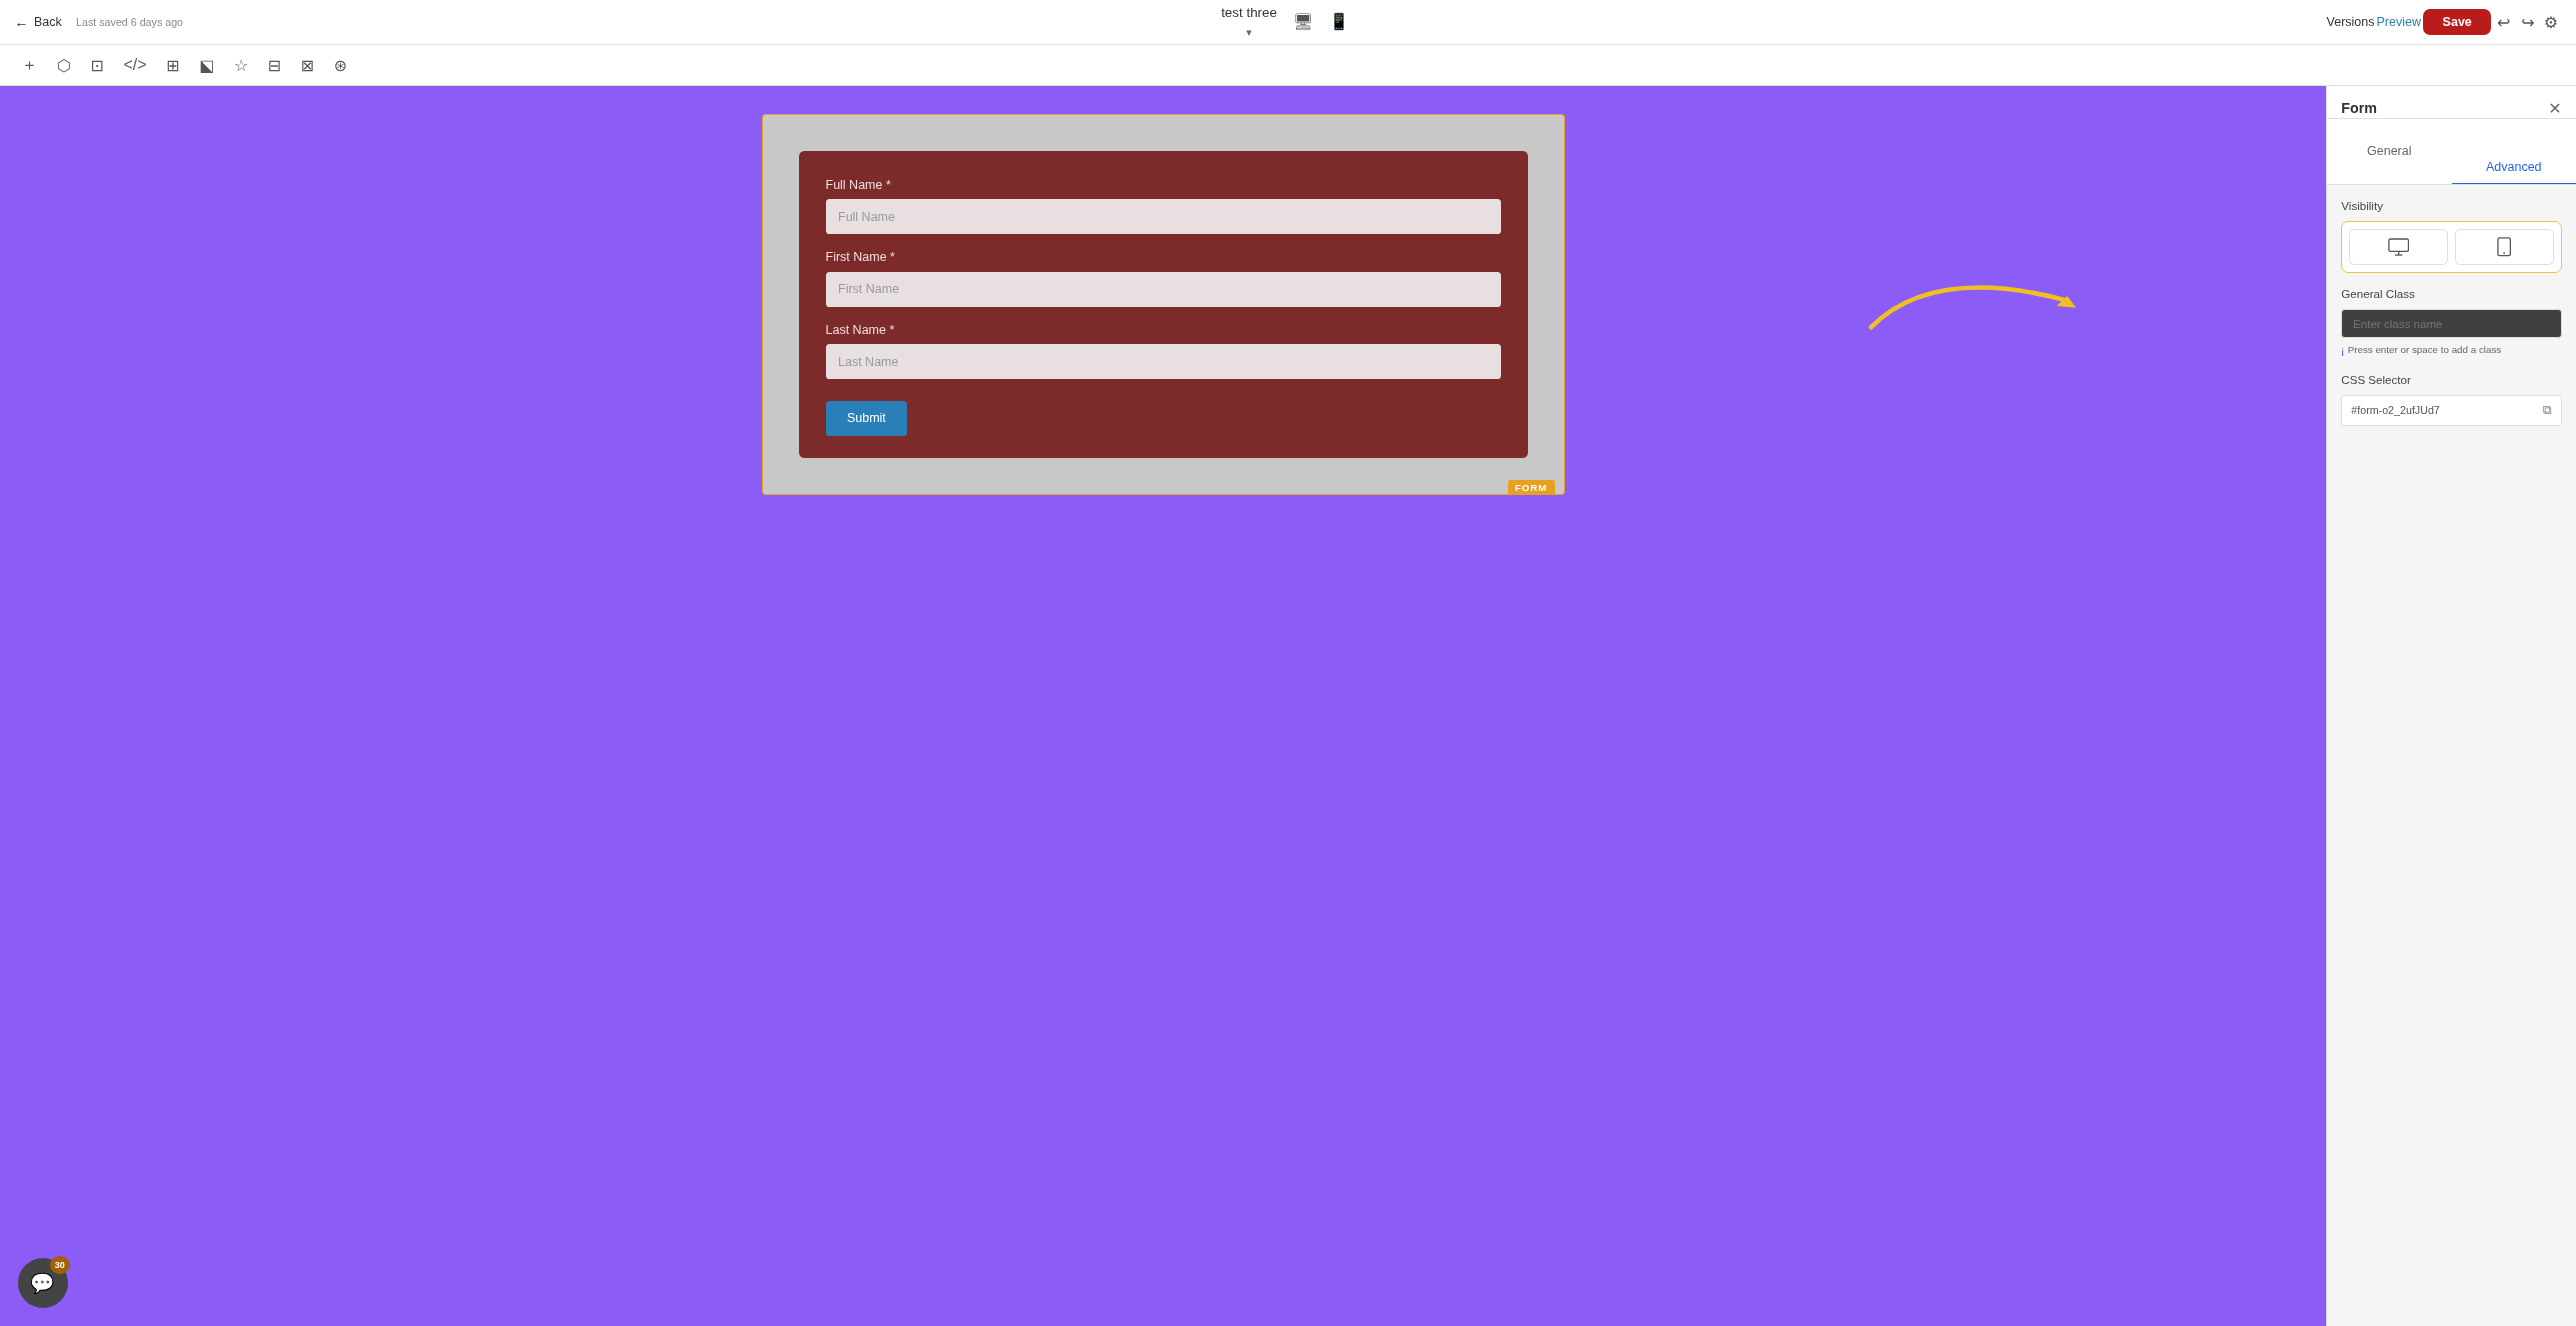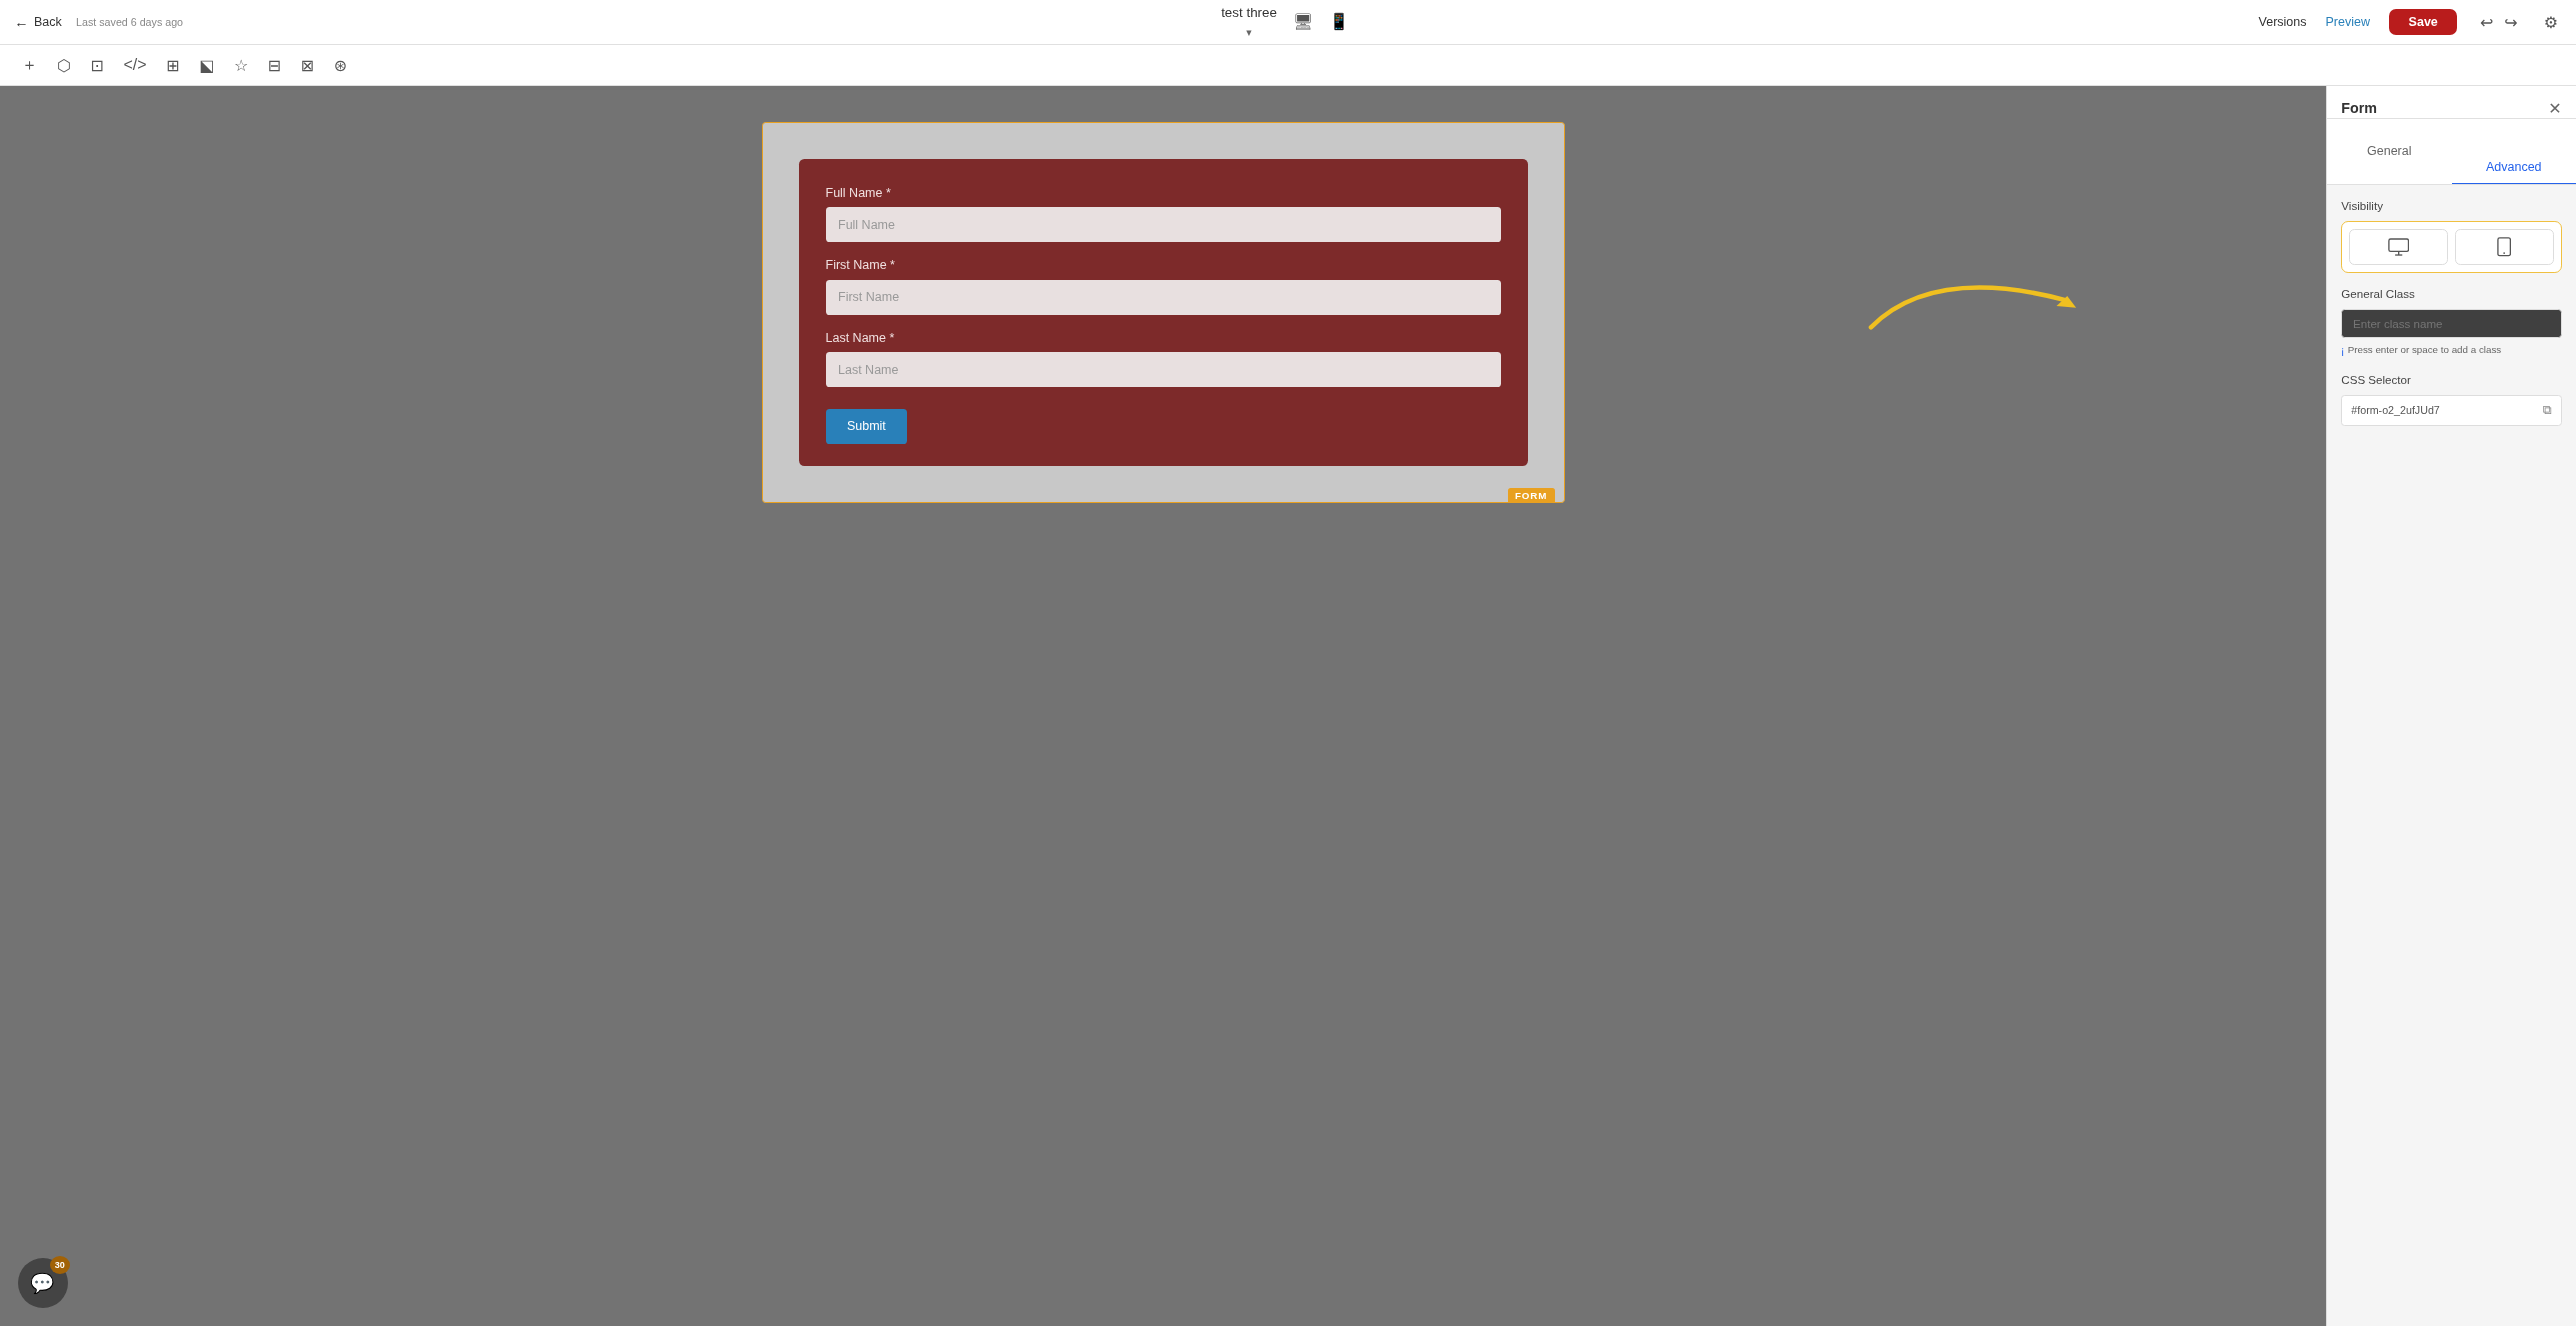--- a/index.html
+++ b/index.html
@@ -13,41 +13,41 @@
     }
     .top-bar-left { display: flex; align-items: center; gap: 14.3px; }
     .back-btn { display: flex; align-items: center; gap: 5.4px; cursor: pointer; font-size: 12.5px; color: #333; background: none; border: none; }
     .back-arrow { font-size: 14.3px; }
     .saved-text { font-size: 10.7px; color: #888; }
     .top-bar-center { display: flex; align-items: center; gap: 10.7px; position: absolute; left: 50%; transform: translateX(-50%); }
     .project-name-btn { display: flex; align-items: center; gap: 5.4px; font-size: 13.4px; font-weight: 500; color: #333; background: none; border: none; cursor: pointer; flex-direction: column; }
     .chevron-icon { font-size: 10.7px; color: #666; }
     .view-toggle { display: flex; align-items: center; gap: 5.4px; }
     .view-btn { background: none; border: none; cursor: pointer; font-size: 16px; color: #555; padding: 3.6px 5.4px; border-radius: 3.6px; }
-    .top-bar-right { display: flex; align-items: center; gap: 19px; }
+    .top-bar-right { display: flex; align-items: center; gap: 2px; }
     .versions-btn { background: none; border: none; font-size: 12.5px; color: #333; cursor: pointer; }
     .preview-btn { background: none; border: none; font-size: 12.5px; color: #2980b9; cursor: pointer; font-weight: 500; }
     .save-btn { background: #b91c1c; color: #fff; border: none; padding: 6.2px 19.6px; border-radius: 7px; font-size: 12.5px; font-weight: 600; cursor: pointer; }
     .undo-redo { display: flex; gap: 3.6px; }
     .undo-btn, .redo-btn { background: none; border: none; font-size: 16px; color: #555; cursor: pointer; padding: 3.6px; }
     .settings-btn { background: none; border: none; font-size: 16px; color: #555; cursor: pointer; padding: 3.6px; }
 
     
     .toolbar {
       display: flex; align-items: center; gap: 5.4px;
       background: #fff; height: 41px; padding: 0 14.3px;
       border-bottom: 0.9px solid #e0e0e0;
     }
     .toolbar-btn { background: none; border: none; cursor: pointer; padding: 5.4px 7.1px; border-radius: 3.6px; font-size: 16px; color: #555; }
 
     
     .main-layout { display: flex; height: calc(100vh - 86px); }
 
     
-    .canvas-area { flex: 1; background: #737373; padding: 36px; overflow: auto; position: relative; }
+    .canvas-area { flex: 1; background: #8b5cf6; padding: 28px; overflow: auto; position: relative; }
 
     
     .canvas-form-wrapper {
       border: 1.8px solid #e8a020; border-radius: 3.6px; background: #c8c8c8;
       padding: 36px; max-width: 803px; margin: 0 auto; position: relative;
     }
     .form-label-badge {
       position: absolute; bottom: -0.9px; right: 9px;
       background: #e8a020; color: #fff; font-size: 9.8px; font-weight: 600;
       padding: 1.8px 7.1px; border-radius: 2.7px 2.7px 0 0; letter-spacing: 0.9px;

